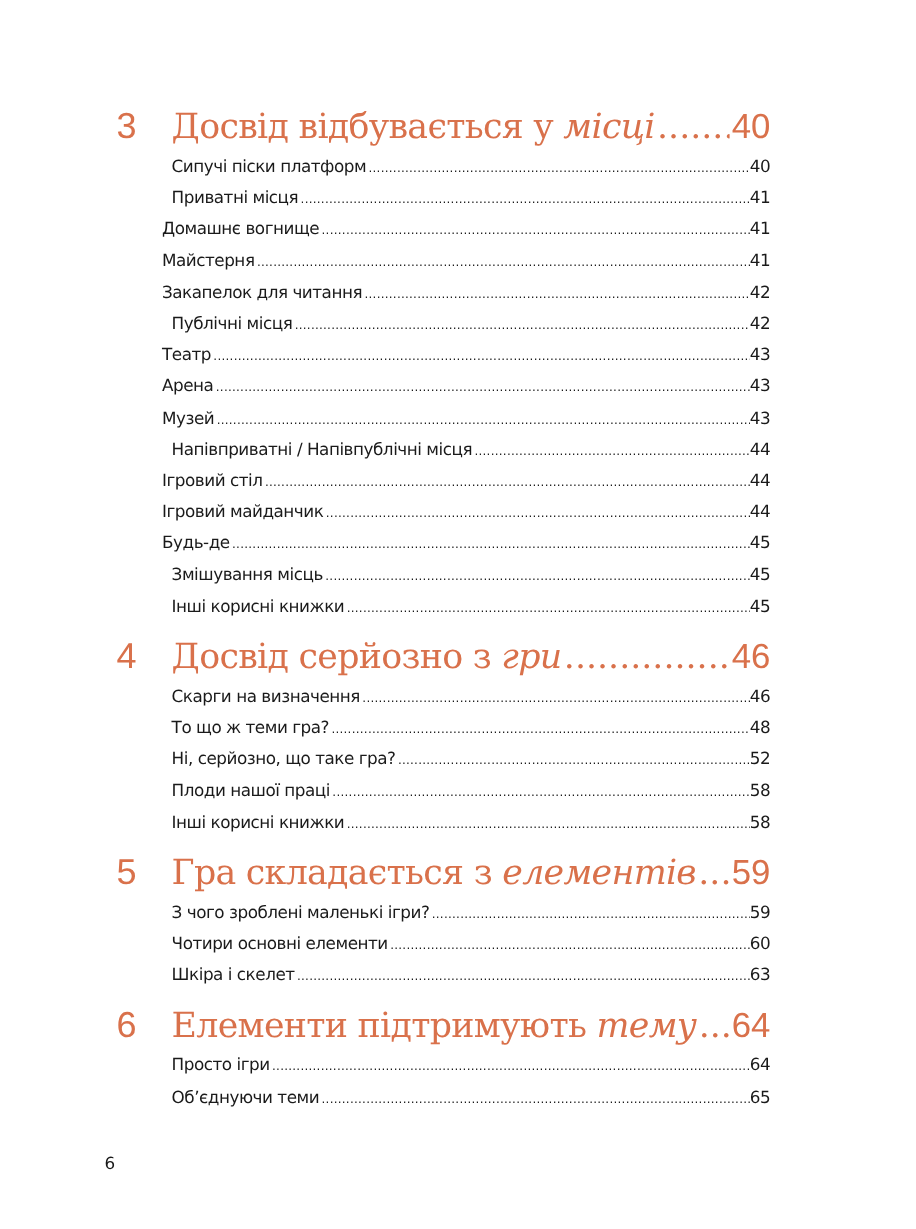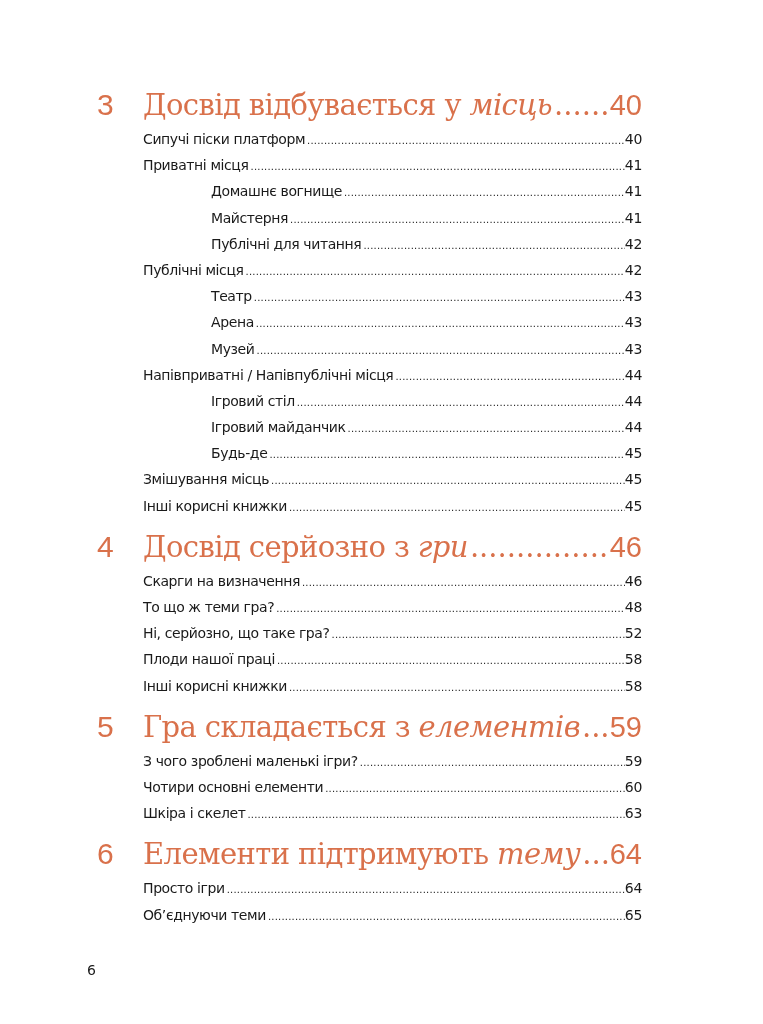--- a/index.html
+++ b/index.html
@@ -64,21 +64,21 @@
       display: flex;
       align-items: baseline;
       height: 26.2px;
       line-height: 26.2px;
       font-family: "DejaVu Sans", "Liberation Sans", sans-serif;
       font-size: 14px;
       white-space: nowrap;
       margin-left: 46px;
     }
     .entry.level-2 {
-      margin-left: 114px;
+      margin-left: 38px;
     }
     .entry-label {
       flex: 0 0 auto;
       letter-spacing: -0.4px;
     }
     .entry-leader {
       flex: 1 1 auto;
       overflow: hidden;
       font-size: 10px;
       color: #1a1a1a;
@@ -105,21 +105,21 @@
     }
   </style>
 </head>
 <body>
 
 <div class="toc">
 
   <div class="chapter">
     <div class="chapter-head">
       <span class="chapter-num">3</span>
-      <span class="chapter-title"><span>Досвід відбувається у </span><span class="em">місць</span></span>
+      <span class="chapter-title"><span>Досвід відбувається у </span><span class="em">місці</span></span>
       <span class="chapter-leader"></span>
       <span class="chapter-page">40</span>
     </div>
     <div class="entry level-1">
         <span class="entry-label">Сипучі піски платформ</span>
         <span class="entry-leader"></span>
         <span class="entry-page">40</span>
       </div>
     <div class="entry level-1">
         <span class="entry-label">Приватні місця</span>
@@ -130,21 +130,21 @@
         <span class="entry-label">Домашнє вогнище</span>
         <span class="entry-leader"></span>
         <span class="entry-page">41</span>
       </div>
     <div class="entry level-2">
         <span class="entry-label">Майстерня</span>
         <span class="entry-leader"></span>
         <span class="entry-page">41</span>
       </div>
     <div class="entry level-2">
-        <span class="entry-label">Публічні для читання</span>
+        <span class="entry-label">Закапелок для читання</span>
         <span class="entry-leader"></span>
         <span class="entry-page">42</span>
       </div>
     <div class="entry level-1">
         <span class="entry-label">Публічні місця</span>
         <span class="entry-leader"></span>
         <span class="entry-page">42</span>
       </div>
     <div class="entry level-2">
         <span class="entry-label">Театр</span>

